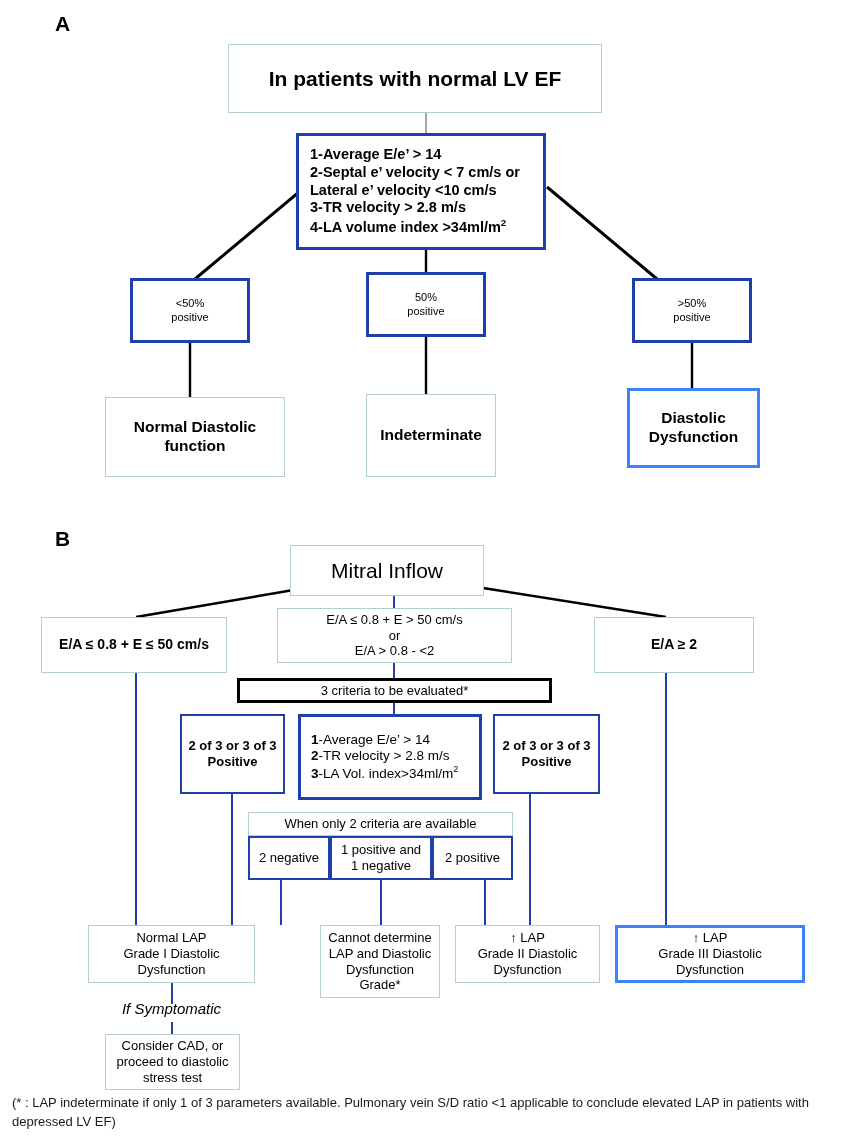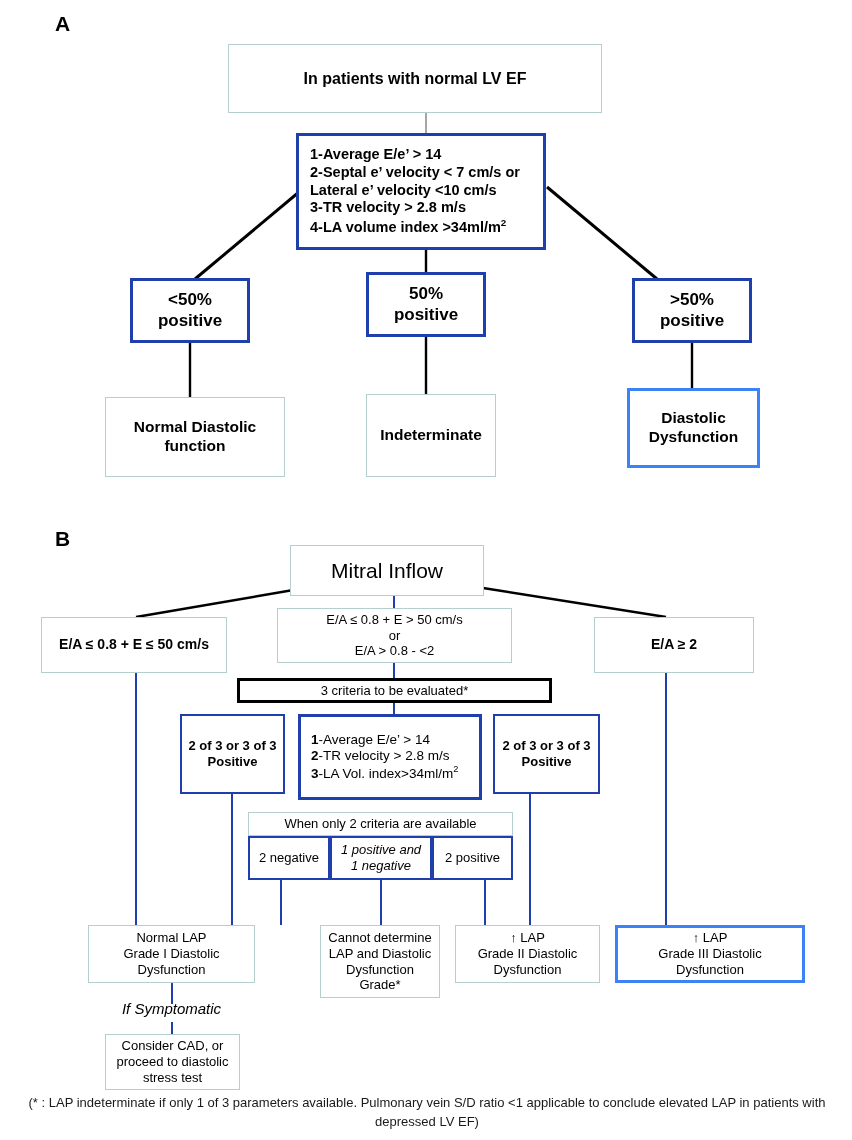--- a/index.html
+++ b/index.html
@@ -49,42 +49,42 @@
   .box .inner { width: 100%; padding: 0 4px; }
 
   
   .b-teal-light { border: 1.4px solid #b5cfcf; }
   .b-teal-dark  { border: 3px solid #3b82f6; }
   .b-blue       { border: 3px solid #1f3fad; }
   .b-blue-thin  { border: 2.4px solid #1f3fad; }
   .b-black      { border: 3px solid #000000; }
 
   
-  .t-bold-lg  { font-size: 16px; font-weight: bold; }
+  .t-bold-lg  { font-size: 21px; font-weight: bold; }
   .t-bold-md  { font-size: 14.5px; font-weight: bold; text-align: left; }
-  .t-bold-sm  { font-size: 17px; font-weight: bold; }
+  .t-bold-sm  { font-size: 11px; font-weight: normal; }
   .t-bold-rg  { font-size: 15.5px; font-weight: bold; }
   .t-norm     { font-size: 14px; font-weight: bold; }
   .t-norm-sm  { font-size: 13px; font-weight: normal; }
   .t-crit     { font-size: 14.5px; font-weight: normal; text-align: left; }
   .t-crit b   { font-weight: bold; }
 
   .lines-left { text-align: left; }
   .italic-note {
     position: absolute;
     font-size: 15px;
     font-style: italic;
     z-index: 6;
     text-align: center;
   }
   .footnote {
     position: absolute;
     font-size: 13px;
     line-height: 1.45;
-    text-align: center;
+    text-align: left;
     color: #1a1a1a;
   }
   sup { font-size: 0.68em; vertical-align: super; }
 </style>
 </head>
 <body>
 
 <div id="canvas">
 
   <svg id="wires" viewBox="0 0 852 1140">
@@ -233,21 +233,21 @@
   </div>
 
   <div class="box b-teal-light t-norm-sm" style="left:248px; top:812px; width:265px; height:24px;">
     <div class="inner">When only 2 criteria are available</div>
   </div>
 
   <div class="box b-blue-thin t-norm-sm" style="left:248px; top:836px; width:82px; height:44px;">
     <div class="inner">2 negative</div>
   </div>
 
-  <div class="box b-blue-thin t-norm-sm" style="left:330px; top:836px; width:102px; height:44px;font-style:italic;">
+  <div class="box b-blue-thin t-norm-sm" style="left:330px; top:836px; width:102px; height:44px;">
     <div class="inner">
       <div>1 positive and</div>
       <div>1 negative</div>
     </div>
   </div>
 
   <div class="box b-blue-thin t-norm-sm" style="left:432px; top:836px; width:81px; height:44px;">
     <div class="inner">2 positive</div>
   </div>
 

